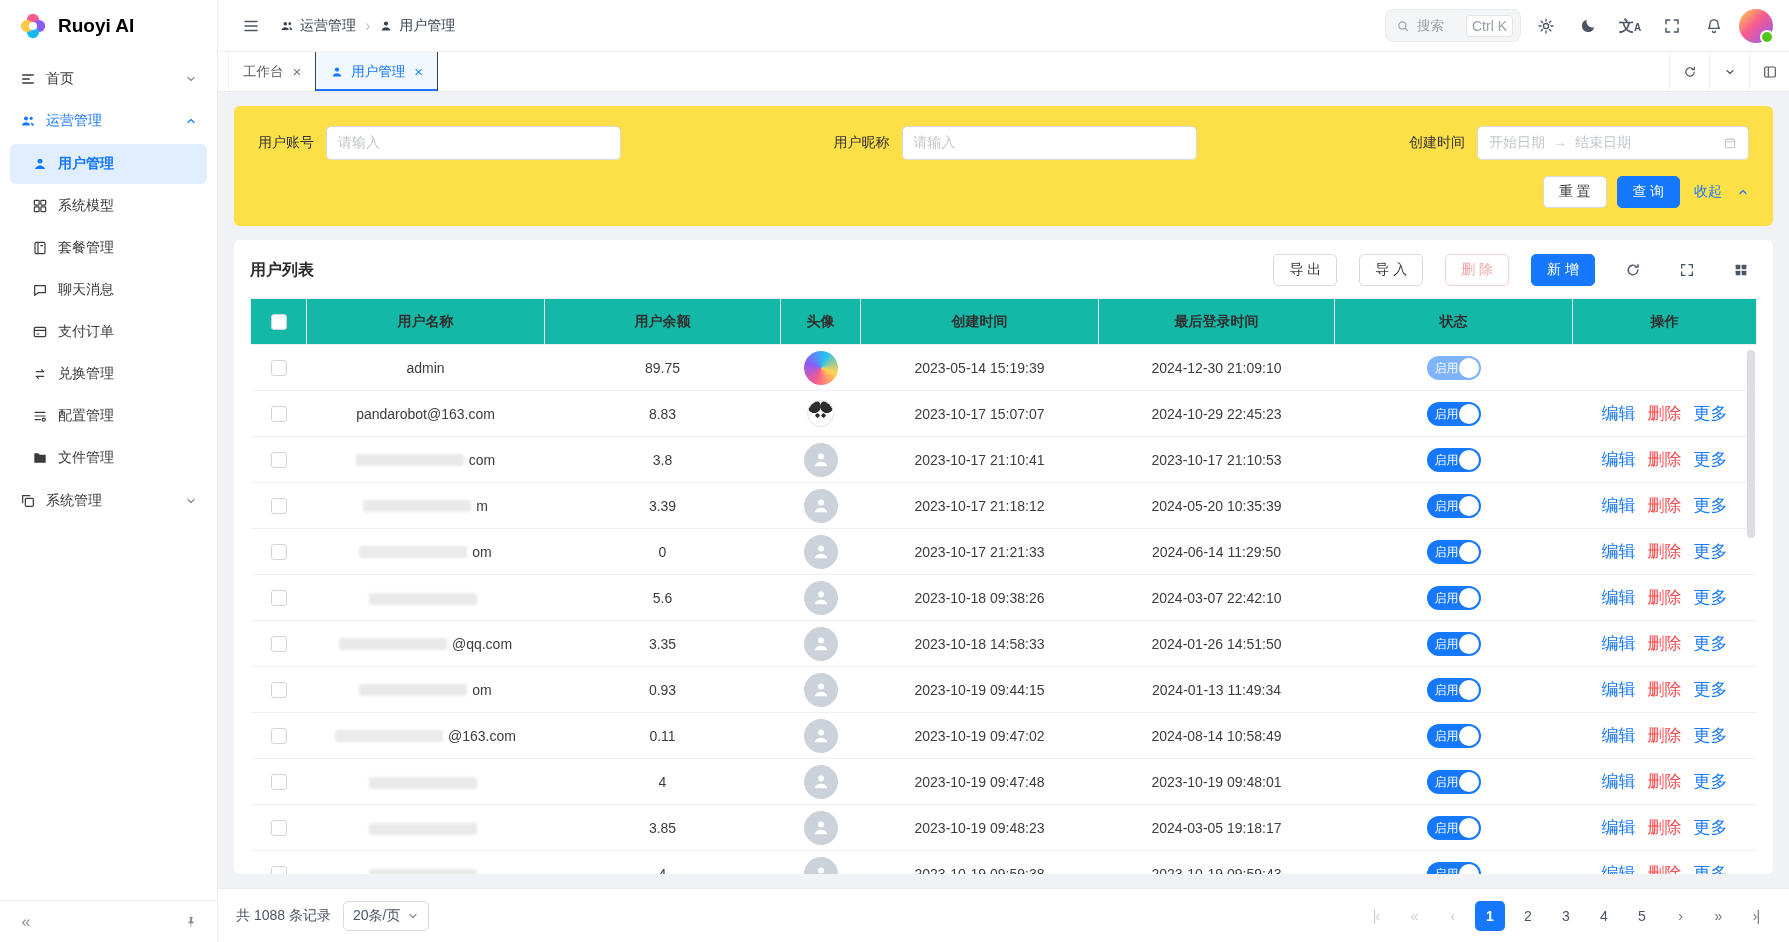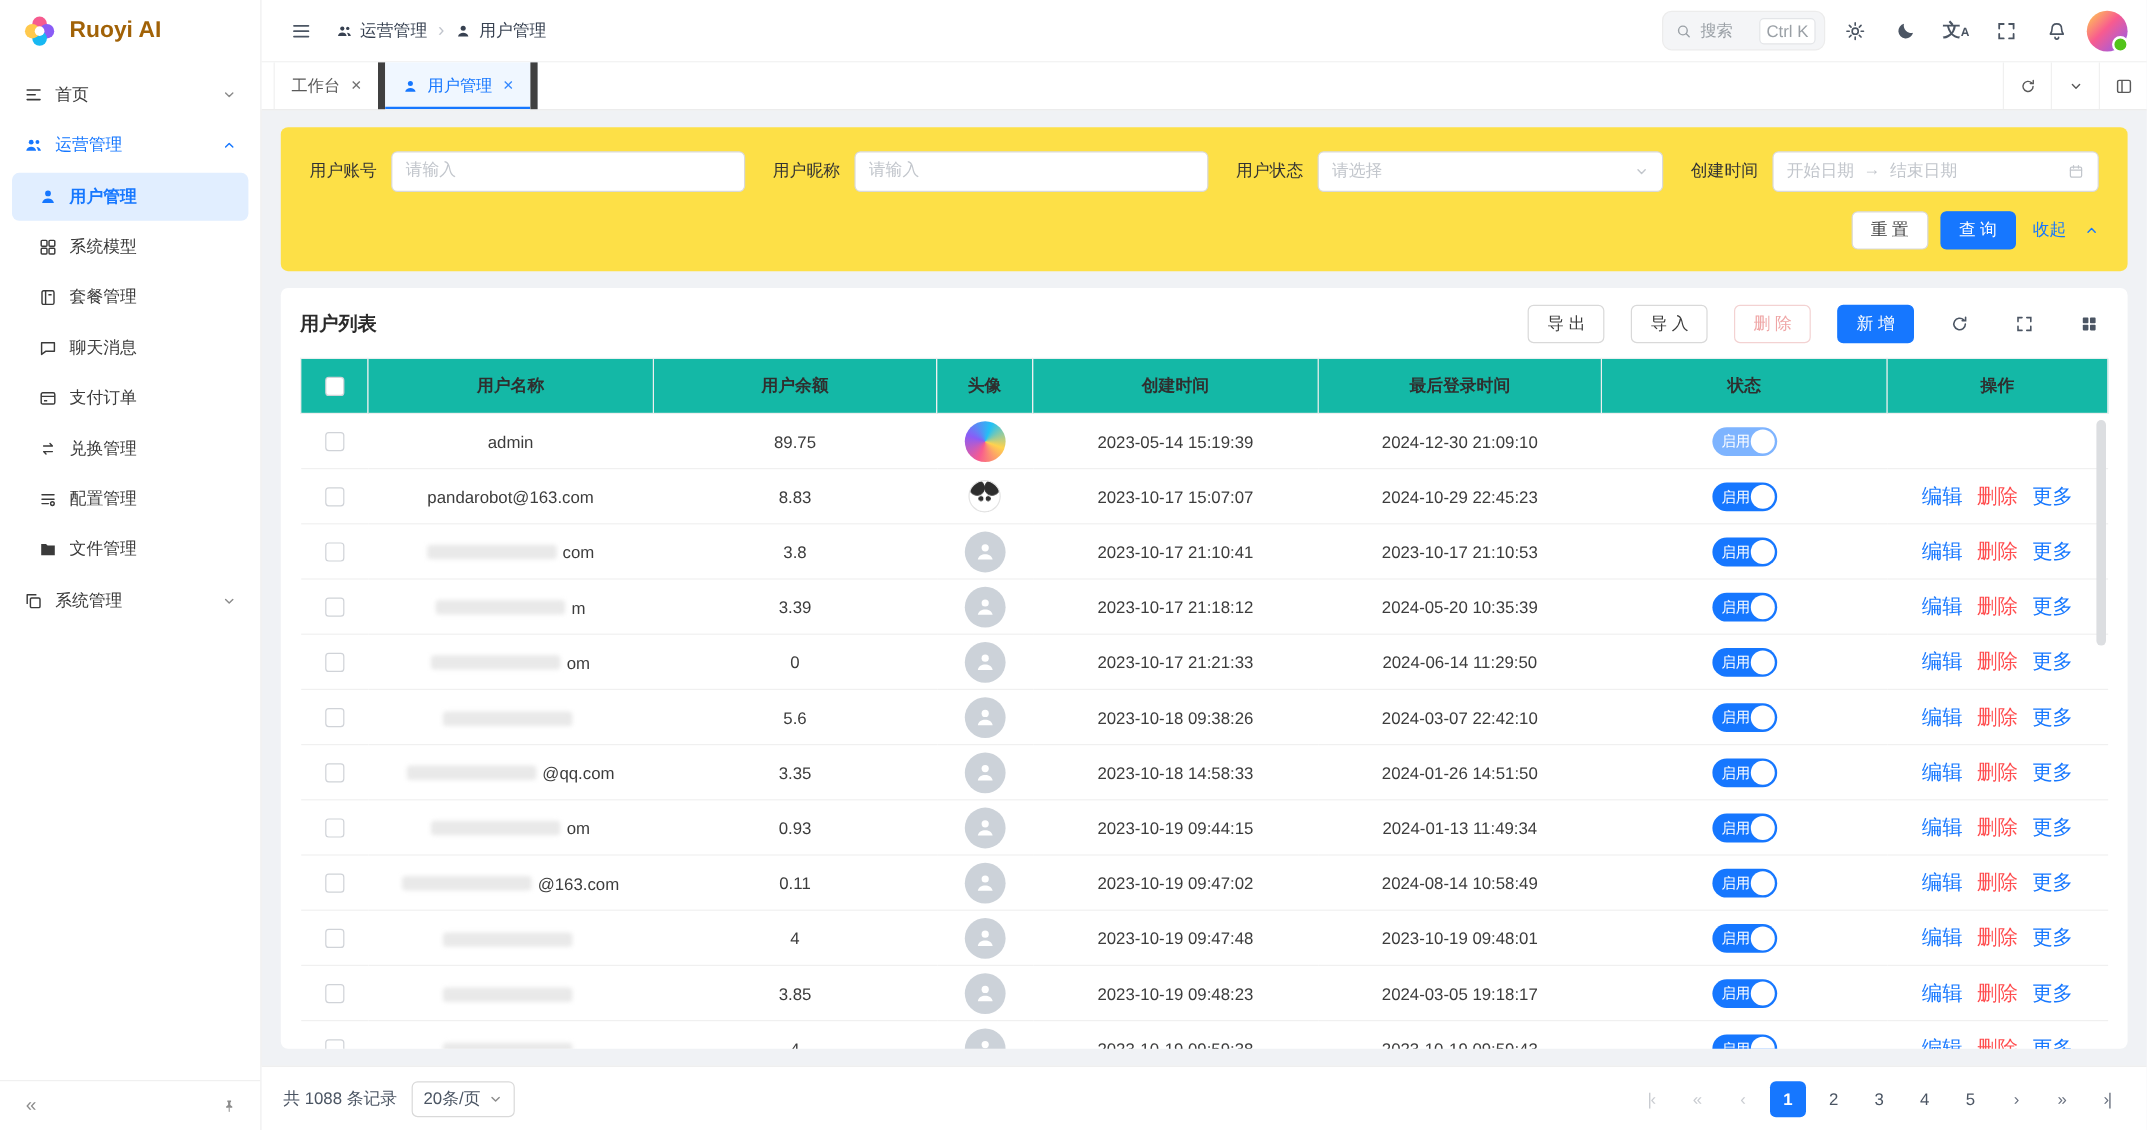--- a/index.html
+++ b/index.html
@@ -10,21 +10,21 @@
 
   
   .svg-i { display:inline-flex; flex:none; }
   .svg-i svg { display:block; width:100%; height:100%; }
   .sz12{width:12px;height:12px}.sz14{width:14px;height:14px}.sz16{width:16px;height:16px}
   .sz18{width:18px;height:18px}.sz28{width:30px;height:30px}
 
   
   .sidebar { width:218px; background:#fff; border-right:1px solid #ececec; display:flex; flex-direction:column; flex:none; }
   .logo-row { height:52px; display:flex; align-items:center; gap:10px; padding:0 18px; flex:none; }
-  .brand-name { font-size:19px; font-weight:700; color:#a16207; }
+  .brand-name { font-size:19px; font-weight:700; color:#000000; }
   .menu { flex:1; padding:6px 10px; overflow:hidden; }
   .menu-section { height:42px; display:flex; align-items:center; gap:10px; padding:0 10px; border-radius:6px; color:#3a3a3a; cursor:pointer; }
   .menu-section .lbl { flex:1; }
   .menu-section.op { color:#1677ff; }
   .chev { color:#8c8c8c; }
   .menu-section.op .chev { color:#1677ff; }
   .sub-item { height:40px; display:flex; align-items:center; gap:10px; padding:0 10px 0 22px; border-radius:6px; margin:2px 0; color:#3a3a3a; cursor:pointer; }
   .sub-item.active { background:#e1eeff; color:#1677ff; font-weight:600; }
   .sidebar-foot { height:42px; border-top:1px solid #f0f0f0; display:flex; align-items:center; justify-content:space-between; padding:0 12px; color:#8c8c8c; flex:none; }
   .foot-btn { width:28px; height:28px; display:flex; align-items:center; justify-content:center; border-radius:4px; cursor:pointer; color:#8c8c8c; font-size:16px; }
@@ -41,21 +41,21 @@
   .search-pill { height:33px; width:136px; background:#f4f5f7; border:1px solid #ececec; border-radius:8px; display:flex; align-items:center; gap:7px; padding:0 7px 0 10px; color:#9aa0a6; cursor:pointer; }
   .search-pill .ph { flex:1; font-size:13.5px; }
   .kbd { background:#fff; border:1px solid #e3e5e8; border-radius:4px; font-size:14px; padding:2px 5px; color:#9aa0a6; white-space:nowrap; }
   .txt-icon { font-size:15px; font-weight:600; line-height:1; }
   .txt-icon .sub-a { font-size:10px; font-weight:700; }
   .avatar { width:34px; height:34px; border-radius:50%; background:linear-gradient(135deg,#ffd34d 0%,#f85b8f 45%,#8a5cf6 100%); position:relative; cursor:pointer; flex:none; }
   .avatar::after { content:""; position:absolute; right:-1px; bottom:-1px; width:10px; height:10px; border-radius:50%; background:#52c41a; border:2px solid #fff; }
 
   .tabbar { height:40px; background:#fff; border-bottom:1px solid #e8e8e8; display:flex; align-items:center; padding-left:10px; flex:none; }
   .tabs { display:flex; height:100%; }
-  .tab { height:100%; display:flex; align-items:center; gap:7px; padding:0 14px; border-right:6px solid #404040; color:#595959; font-size:13.5px; cursor:pointer; }
+  .tab { height:100%; display:flex; align-items:center; gap:7px; padding:0 14px; border-right:1px solid #404040; color:#595959; font-size:13.5px; cursor:pointer; }
   .tab:first-child { border-left:1px solid #f0f0f0; }
   .tab.active { color:#1677ff; background:#f0f7ff; box-shadow:inset 0 -2px 0 #1677ff; }
   .tab-close { font-size:15px; line-height:1; margin-left:2px; opacity:.85; }
   .tabbar-right { margin-left:auto; display:flex; height:100%; }
   .tab-tool { width:40px; height:100%; display:flex; align-items:center; justify-content:center; border-left:1px solid #f0f0f0; color:#595959; cursor:pointer; }
 
   .content { flex:1; min-height:0; padding:14px 16px; display:flex; flex-direction:column; overflow:hidden; }
 
   
   .filter-card { background:#fde047; border-radius:6px; padding:20px 24px 18px; flex:none;font-family:Liberation Serif, serif; }
@@ -394,31 +394,20 @@
 
       <section class="filter-card">
         <div class="filter-row">
           <div class="field">
             <label>用户账号</label>
             <input class="input" placeholder="请输入" style="">
           </div>
           <div class="field">
             <label>用户昵称</label>
             <input class="input" placeholder="请输入" style="">
-          </div>
-          <div class="field">
-            <label>用户状态</label>
-            <div class="select-box">
-              <span>请选择</span>
-              <span class="svg-i sz12 chev">
-                  <svg viewBox="0 0 24 24" fill="none" stroke="currentColor" stroke-width="2.4" stroke-linecap="round" stroke-linejoin="round">
-                    <path d="M6 9l6 6 6-6"></path>
-                  </svg>
-                </span>
-            </div>
           </div>
           <div class="field">
             <label>创建时间</label>
             <div class="daterange">
               <span>开始日期</span>
               <span class="arrow">→</span>
               <span>结束日期</span>
               <span class="svg-i sz14 cal">
                   <svg viewBox="0 0 24 24" fill="none" stroke="currentColor" stroke-width="1.8" stroke-linecap="round">
                     <rect x="4" y="5.5" width="16" height="14.5" rx="2"></rect>

